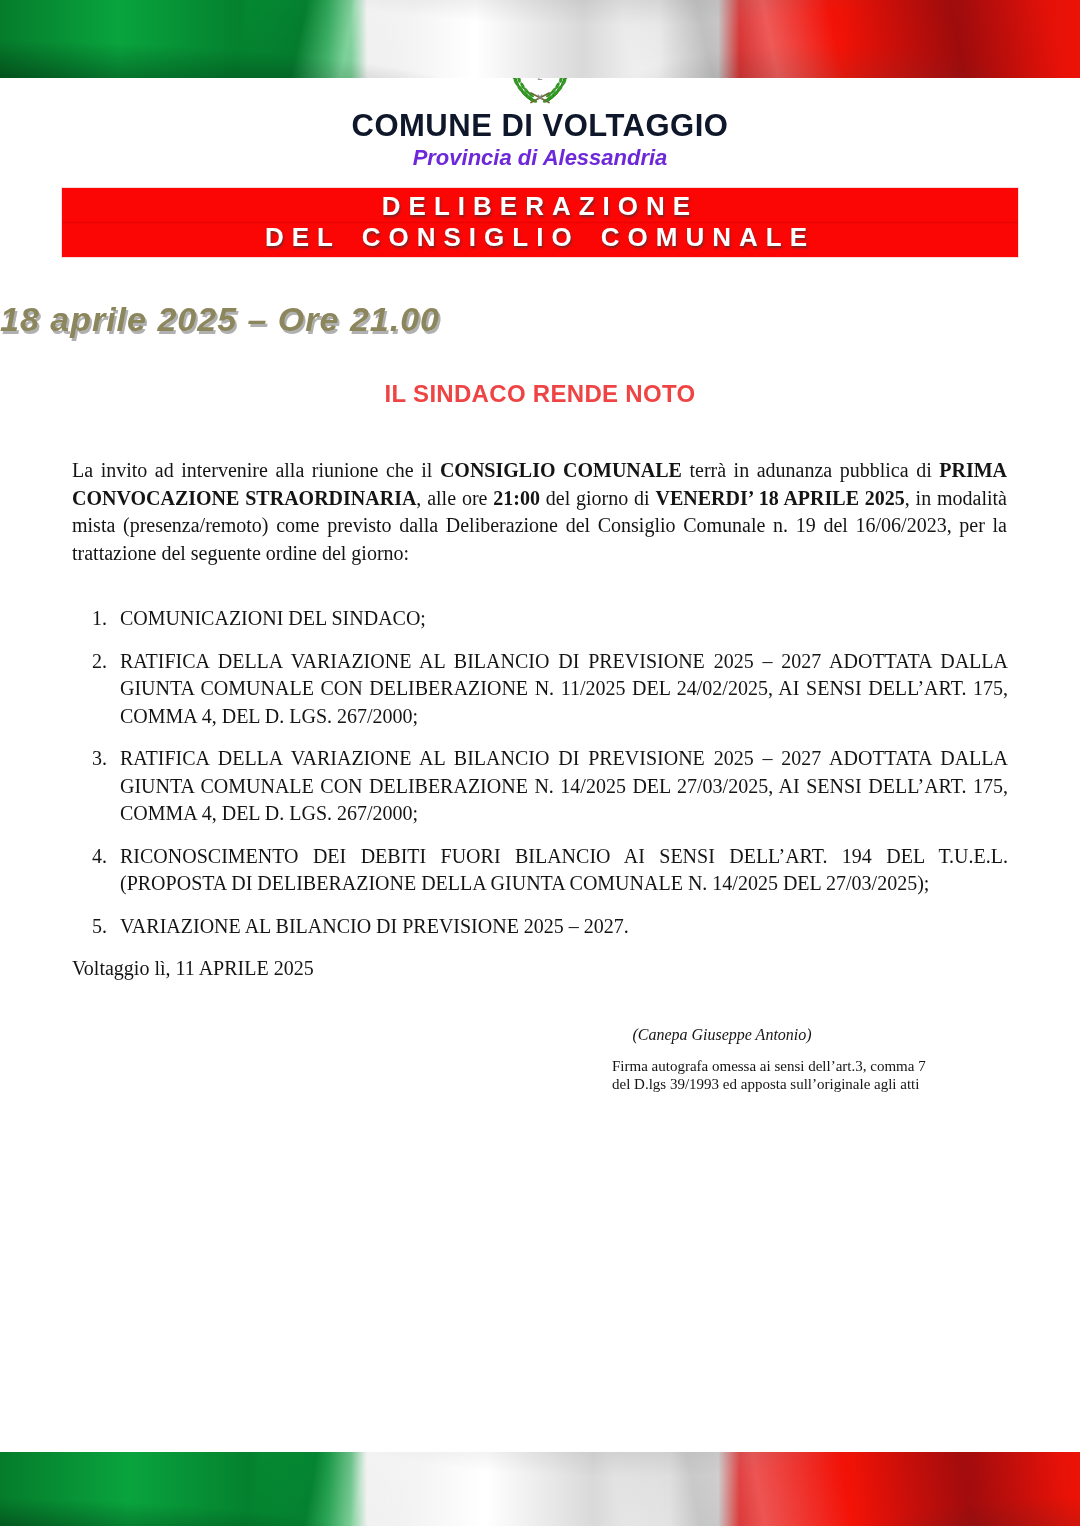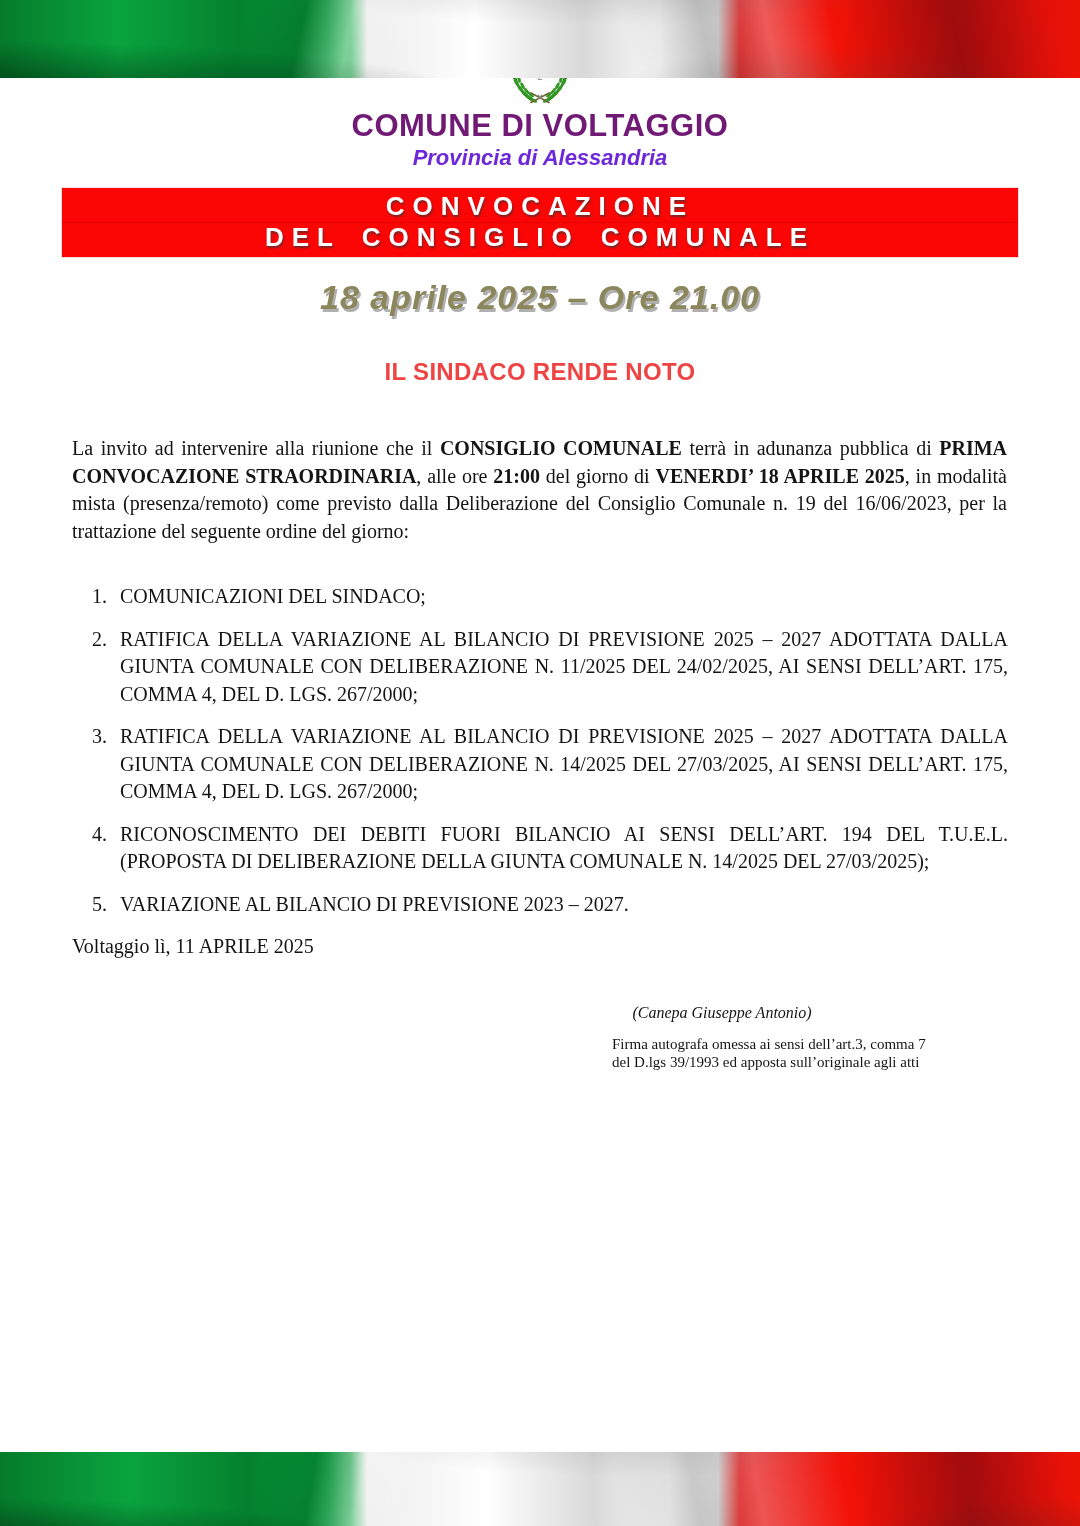--- a/index.html
+++ b/index.html
@@ -38,21 +38,21 @@
         #057c2b 0%, #09a43e 12%, #04812e 23%, #06a83f 30.5%, #3cb765 32.5%,
         #ececec 34%, #ffffff 45%, #d9d9d9 55%, #f9f9f9 62%, #dedede 66.5%,
         #e31313 68.5%, #f41206 79%, #ce0f10 90%, #ec1206 100%);
   }
 
   
   .crest { display:block; margin:10px auto 0; width:92px; height:96px; }
   .muni-name {
     margin-top:2px; text-align:center;
     font-family:"Liberation Sans", sans-serif;
-    font-size:31px; font-weight:700; letter-spacing:.5px; color:#701a75;
+    font-size:31px; font-weight:700; letter-spacing:.5px; color:#0f172a;
   }
   .province {
     margin-top:1px; text-align:center;
     font-family:"Liberation Sans", sans-serif;
     font-style:italic; font-weight:600; font-size:22px; color:#6d28d9;
   }
 
   
   .red-banner {
     margin:17px 62px 0; padding:3px 0 4px;
@@ -62,21 +62,21 @@
   }
   .red-banner .bl {
     font-family:"Liberation Sans", sans-serif;
     font-size:26px; font-weight:700; line-height:31px;
     letter-spacing:8px; word-spacing:6px; color:#ffffff;
     text-shadow:1px 2px 2px rgba(55,55,55,.65);
   }
 
   
   .session-date {
-    margin-top:22px; text-align:center;
+    margin-top:44px; text-align:left;
     font-family:"Liberation Sans", sans-serif;
     font-size:34px; font-weight:700; font-style:italic; letter-spacing:1px;
     line-height:36px; color:#8b865c;
     text-shadow:2px 3px 0 rgba(150,150,150,.75);
   }
 
   
   .notice-heading {
     margin-top:44px; text-align:center;
     font-family:"Liberation Sans", sans-serif;
@@ -171,21 +171,21 @@
       <path d="M55,45 h50 v44 c0,13 -11.5,20 -25,27 c-13.5,-7 -25,-14 -25,-27 Z" fill="#d7d7d7" stroke="#7f7f7f" stroke-width="1.6"></path>
       <path d="M74,51 h12 v13 h13 v12 h-13 v31 h-12 v-31 h-13 v-12 h13 Z" fill="#dd3434" stroke="#b22222" stroke-width=".8"></path>
       <path d="M78,117 v6 M76,123 h8" stroke="#7f7f7f" stroke-width="1.4" fill="none"></path>
     </g>
   </svg>
 
   <div class="muni-name">COMUNE DI VOLTAGGIO</div>
   <div class="province">Provincia di Alessandria</div>
 
   <div class="red-banner">
-    <div class="bl">CONVOCAZIONE</div>
+    <div class="bl">DELIBERAZIONE</div>
     <div class="bl">DEL CONSIGLIO COMUNALE</div>
   </div>
 
   <div class="session-date">18 aprile 2025 – Ore 21.00</div>
 
   <div class="notice-heading">IL SINDACO RENDE NOTO</div>
 
   <p class="intro"><span>La invito ad intervenire alla riunione che il </span><span class="b">CONSIGLIO COMUNALE</span><span> terrà in adunanza pubblica di </span><span class="b">PRIMA CONVOCAZIONE STRAORDINARIA</span><span>, alle ore </span><span class="b">21:00</span><span> del giorno di </span><span class="b">VENERDI’ 18 APRILE 2025</span><span>, in modalità mista (presenza/remoto) come previsto dalla Deliberazione del Consiglio Comunale n. 19 del 16/06/2023, per la trattazione del seguente ordine del giorno:</span></p>
 
   <div class="agenda">
@@ -200,21 +200,21 @@
     <div class="agenda-item">
       <span class="agenda-num">3.</span>
       <span class="agenda-text">RATIFICA DELLA VARIAZIONE AL BILANCIO DI PREVISIONE 2025 – 2027 ADOTTATA DALLA GIUNTA COMUNALE CON DELIBERAZIONE N. 14/2025 DEL 27/03/2025, AI SENSI DELL’ART. 175, COMMA 4, DEL D. LGS. 267/2000;</span>
     </div>
     <div class="agenda-item">
       <span class="agenda-num">4.</span>
       <span class="agenda-text">RICONOSCIMENTO DEI DEBITI FUORI BILANCIO AI SENSI DELL’ART. 194 DEL T.U.E.L. (PROPOSTA DI DELIBERAZIONE DELLA GIUNTA COMUNALE N. 14/2025 DEL 27/03/2025);</span>
     </div>
     <div class="agenda-item">
       <span class="agenda-num">5.</span>
-      <span class="agenda-text">VARIAZIONE AL BILANCIO DI PREVISIONE 2023 – 2027.</span>
+      <span class="agenda-text">VARIAZIONE AL BILANCIO DI PREVISIONE 2025 – 2027.</span>
     </div>
   </div>
 
 
   <div class="place-date">Voltaggio lì, 11 APRILE 2025</div>
 
   <div class="signature">
     <div class="sig-name">(Canepa Giuseppe Antonio)</div>
     <div class="sig-note">
       <div>Firma autografa omessa ai sensi dell’art.3, comma 7</div>

